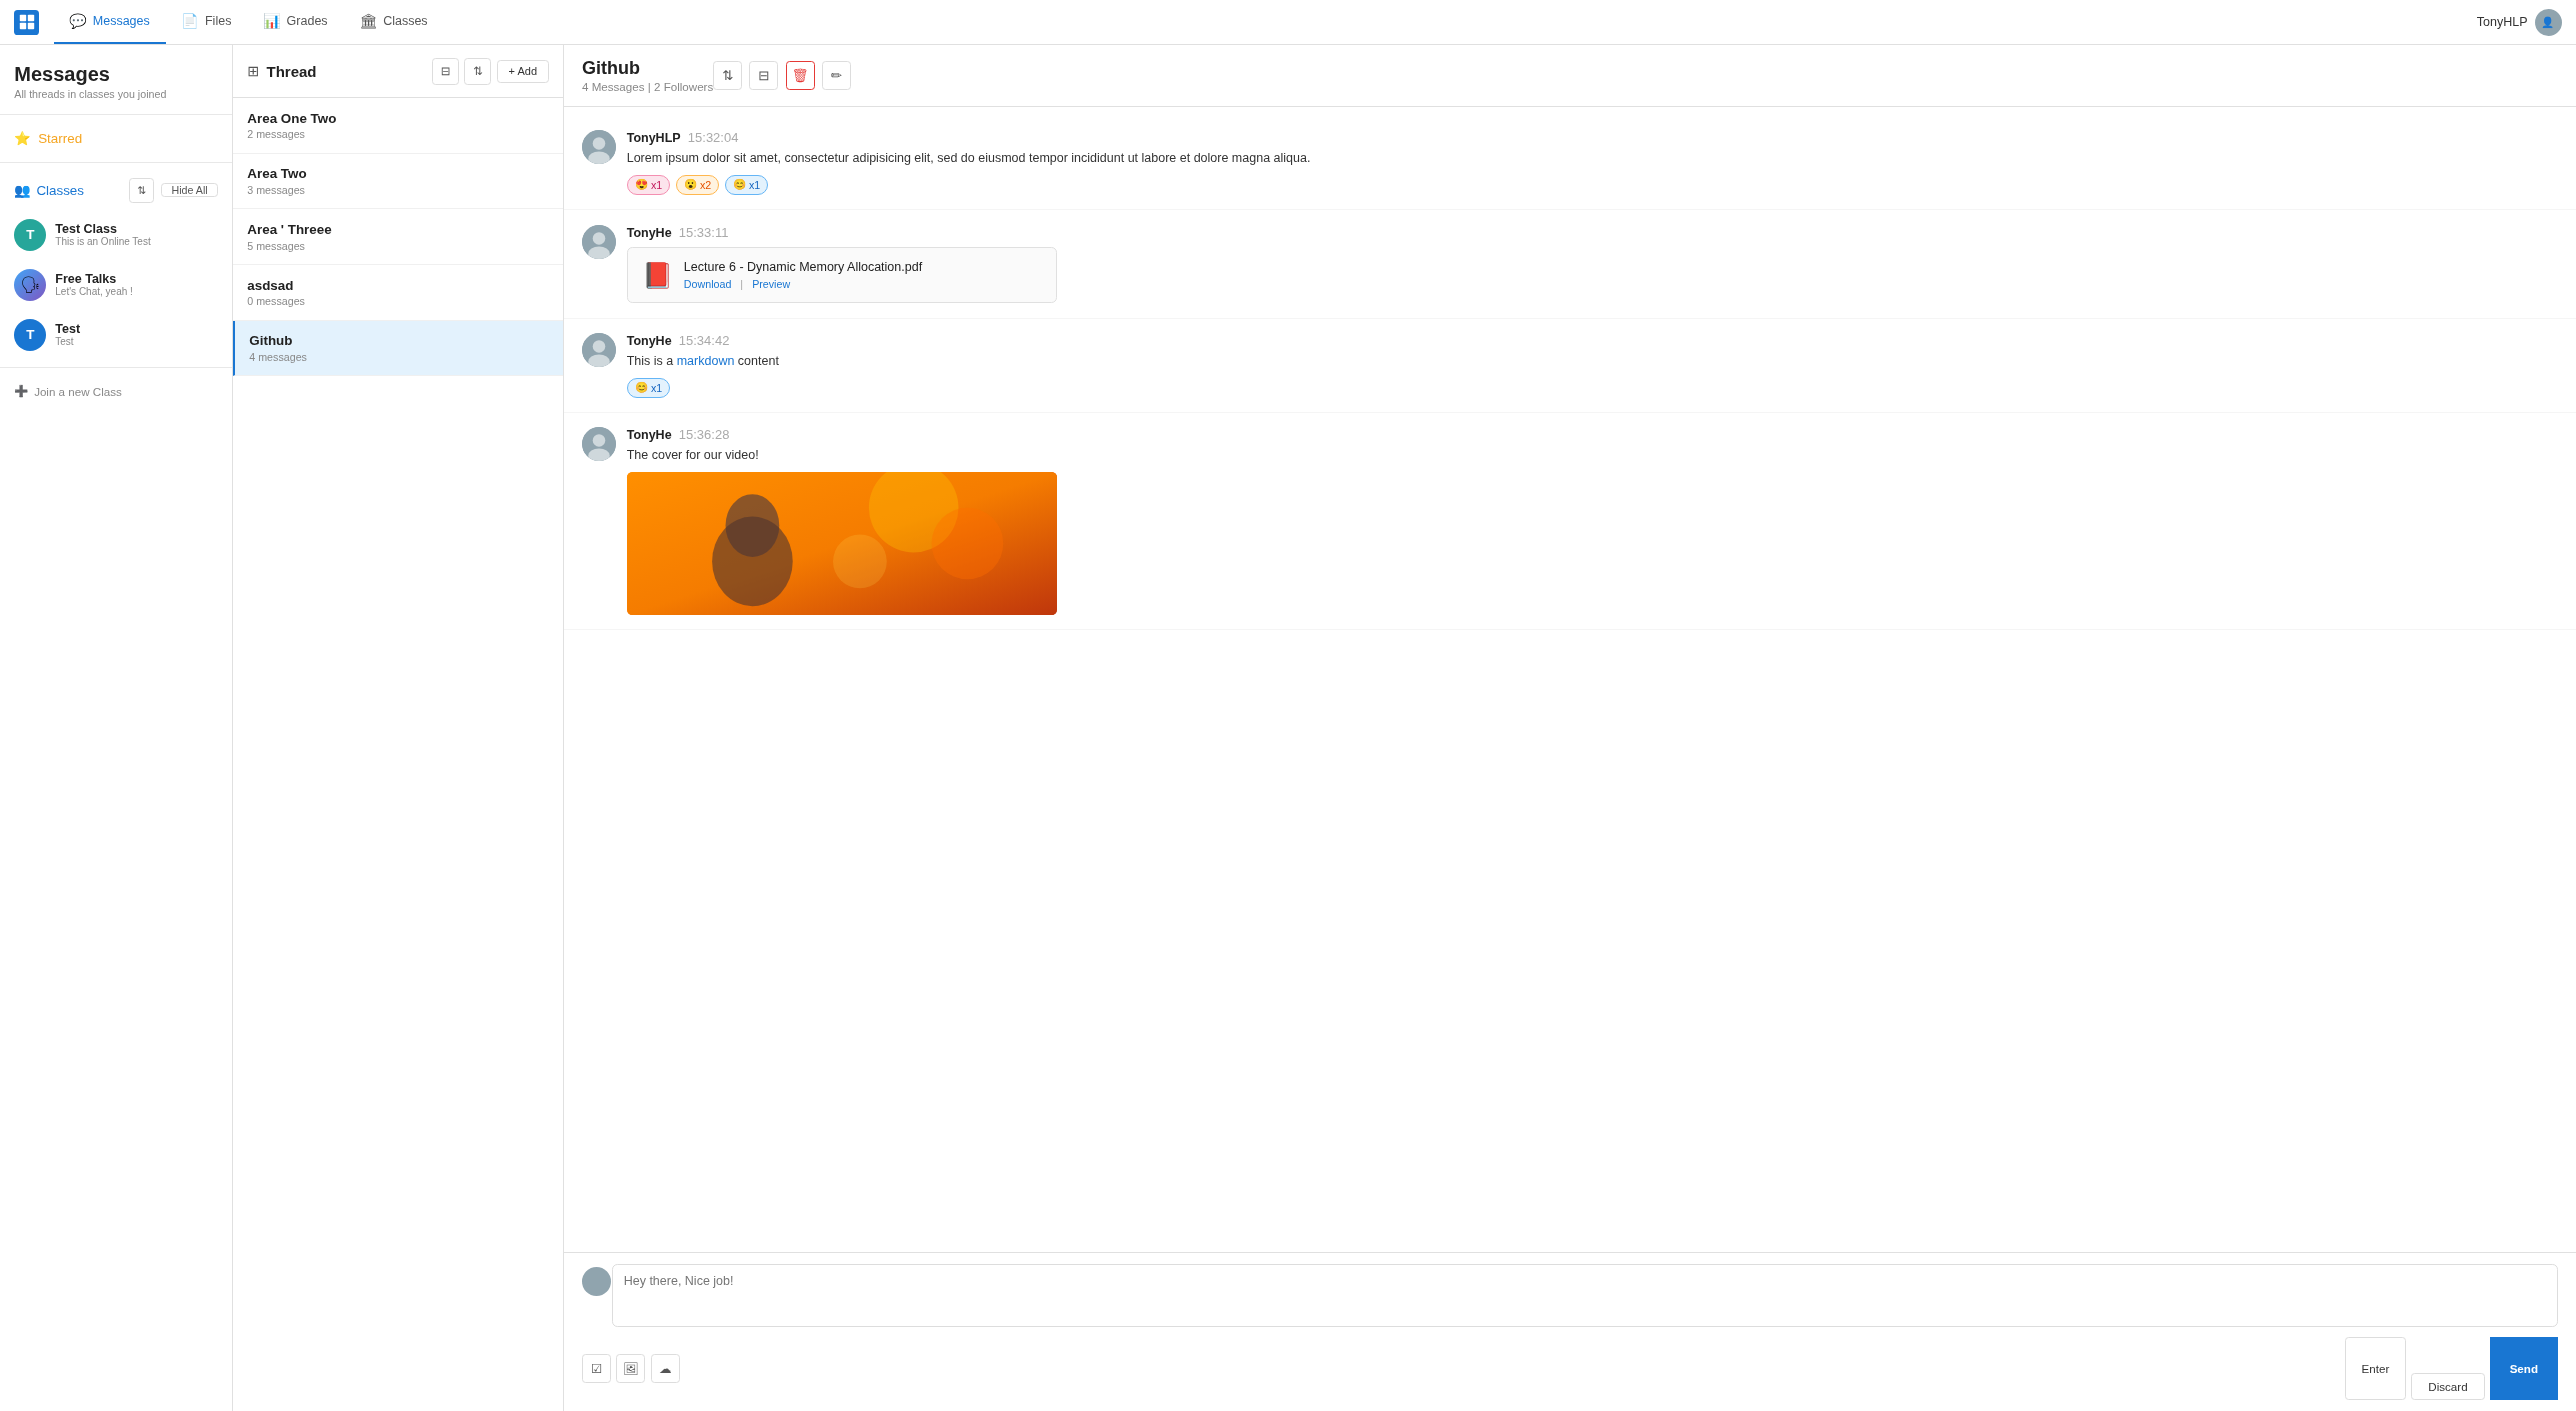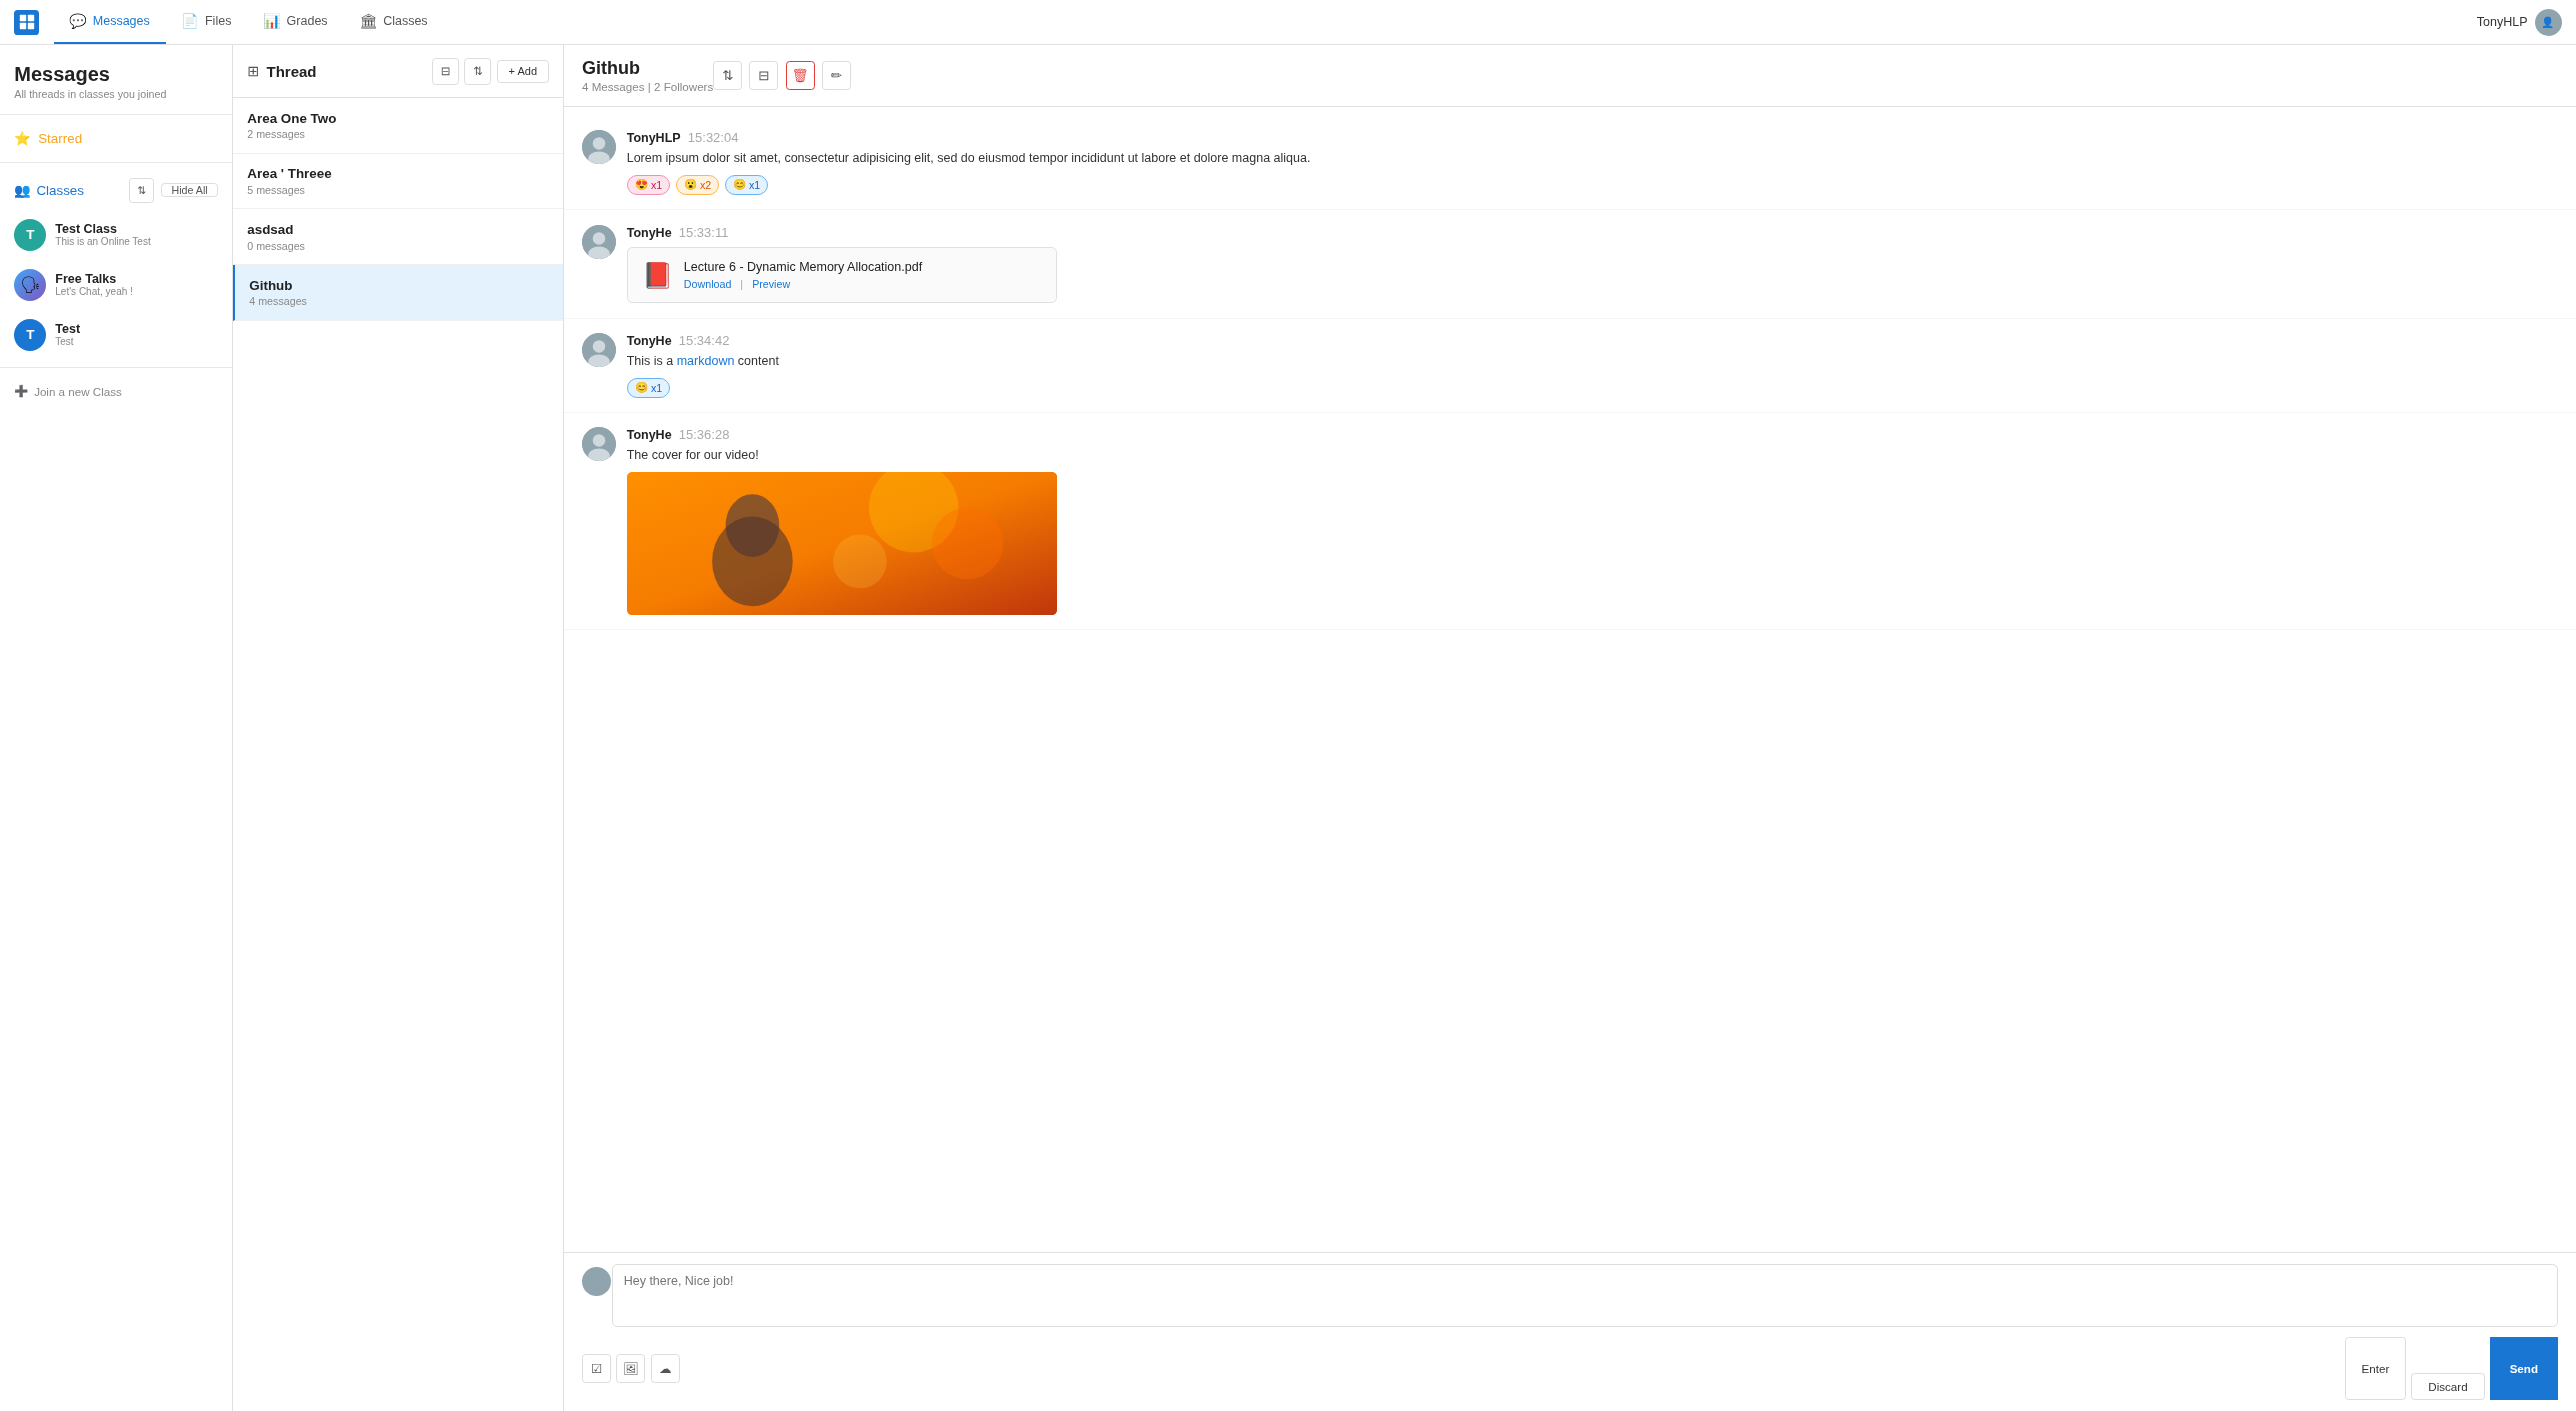--- a/index.html
+++ b/index.html
@@ -299,20 +299,24 @@
         <button class="icon-btn">⇅</button>
         <button class="add-btn">+ Add</button>
       </div>
     </div>
     <div class="thread-list">
       <div class="thread-item">
         <div class="thread-item-name">Area One Two</div>
         <div class="thread-item-count">2 messages</div>
       </div>
       <div class="thread-item">
+        <div class="thread-item-name">Area Two</div>
+        <div class="thread-item-count">3 messages</div>
+      </div>
+      <div class="thread-item">
         <div class="thread-item-name">Area ' Threee</div>
         <div class="thread-item-count">5 messages</div>
       </div>
       <div class="thread-item">
         <div class="thread-item-name">asdsad</div>
         <div class="thread-item-count">0 messages</div>
       </div>
       <div class="thread-item active">
         <div class="thread-item-name">Github</div>
         <div class="thread-item-count">4 messages</div>

